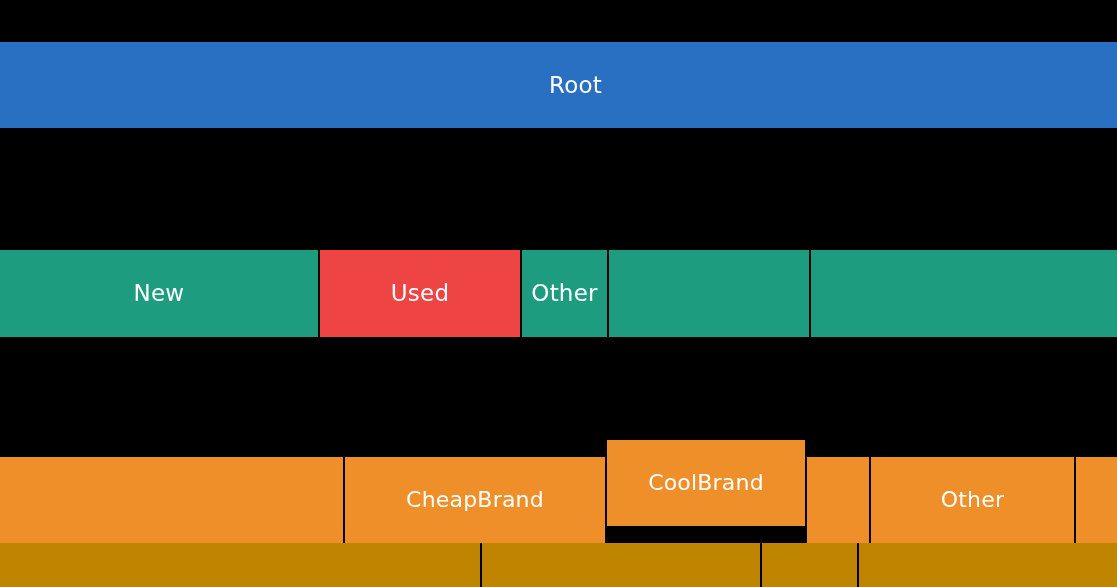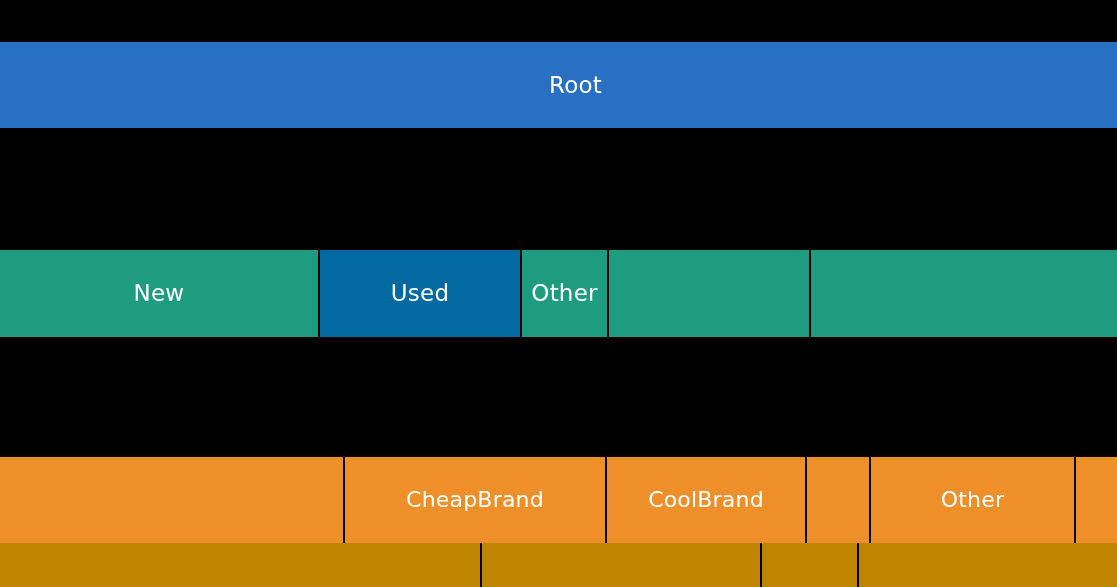--- a/index.html
+++ b/index.html
@@ -41,39 +41,39 @@
 </head>
 <body>
 
 <div id="chart-root" style="width: 1117px; height: 587px; background: rgb(0, 0, 0);">
 <div class="icicle-node level-root" style="left: 0px; top: 42px; width: 1117px; height: 86px; background: rgb(42, 112, 194); padding-left: 34px;">
       <span class="node-label" style="color: rgb(255, 255, 255);">Root</span>
     </div>
     <div class="icicle-node level-1" style="left: 0px; top: 250px; width: 318px; height: 87px; background: rgb(29, 156, 128);">
       <span class="node-label" style="color: rgb(255, 255, 255);">New</span>
     </div>
-    <div class="icicle-node level-1" style="left: 320px; top: 250px; width: 200px; height: 87px; background: #0369a1;">
+    <div class="icicle-node level-1" style="left: 320px; top: 250px; width: 200px; height: 87px; background: #ef4444;">
       <span class="node-label" style="color: rgb(255, 255, 255);">Used</span>
     </div>
     <div class="icicle-node level-1" style="left: 522px; top: 250px; width: 85px; height: 87px; background: rgb(29, 156, 128);">
       <span class="node-label" style="color: rgb(255, 255, 255);">Other</span>
     </div>
     <div class="icicle-node level-1" style="left: 609px; top: 250px; width: 200px; height: 87px; background: rgb(29, 156, 128);">
       <span class="node-label" style="color: rgb(255, 255, 255);"></span>
     </div>
     <div class="icicle-node level-1" style="left: 811px; top: 250px; width: 306px; height: 87px; background: rgb(29, 156, 128);">
       <span class="node-label" style="color: rgb(255, 255, 255);"></span>
     </div>
     <div class="icicle-node level-2" style="left: 0px; top: 457px; width: 343px; height: 86px; background: rgb(239, 143, 41);">
       <span class="node-label" style="color: rgb(255, 255, 255);"></span>
     </div>
     <div class="icicle-node level-2" style="left: 345px; top: 457px; width: 260px; height: 86px; background: rgb(239, 143, 41);">
       <span class="node-label" style="color: rgb(255, 255, 255);">CheapBrand</span>
     </div>
-    <div class="icicle-node level-2" style="left: 607px; top: 457px; width: 198px; height: 86px; background: rgb(239, 143, 41);">
+    <div class="icicle-node level-2" style="left: 607px; top: 440px; width: 198px; height: 86px; background: rgb(239, 143, 41);">
       <span class="node-label" style="color: rgb(255, 255, 255);">CoolBrand</span>
     </div>
     <div class="icicle-node level-2" style="left: 807px; top: 457px; width: 62px; height: 86px; background: rgb(239, 143, 41);">
       <span class="node-label" style="color: rgb(255, 255, 255);"></span>
     </div>
     <div class="icicle-node level-2" style="left: 871px; top: 457px; width: 203px; height: 86px; background: rgb(239, 143, 41);">
       <span class="node-label" style="color: rgb(255, 255, 255);">Other</span>
     </div>
     <div class="icicle-node level-2" style="left: 1076px; top: 457px; width: 41px; height: 86px; background: rgb(239, 143, 41);">
       <span class="node-label" style="color: rgb(255, 255, 255);"></span>

